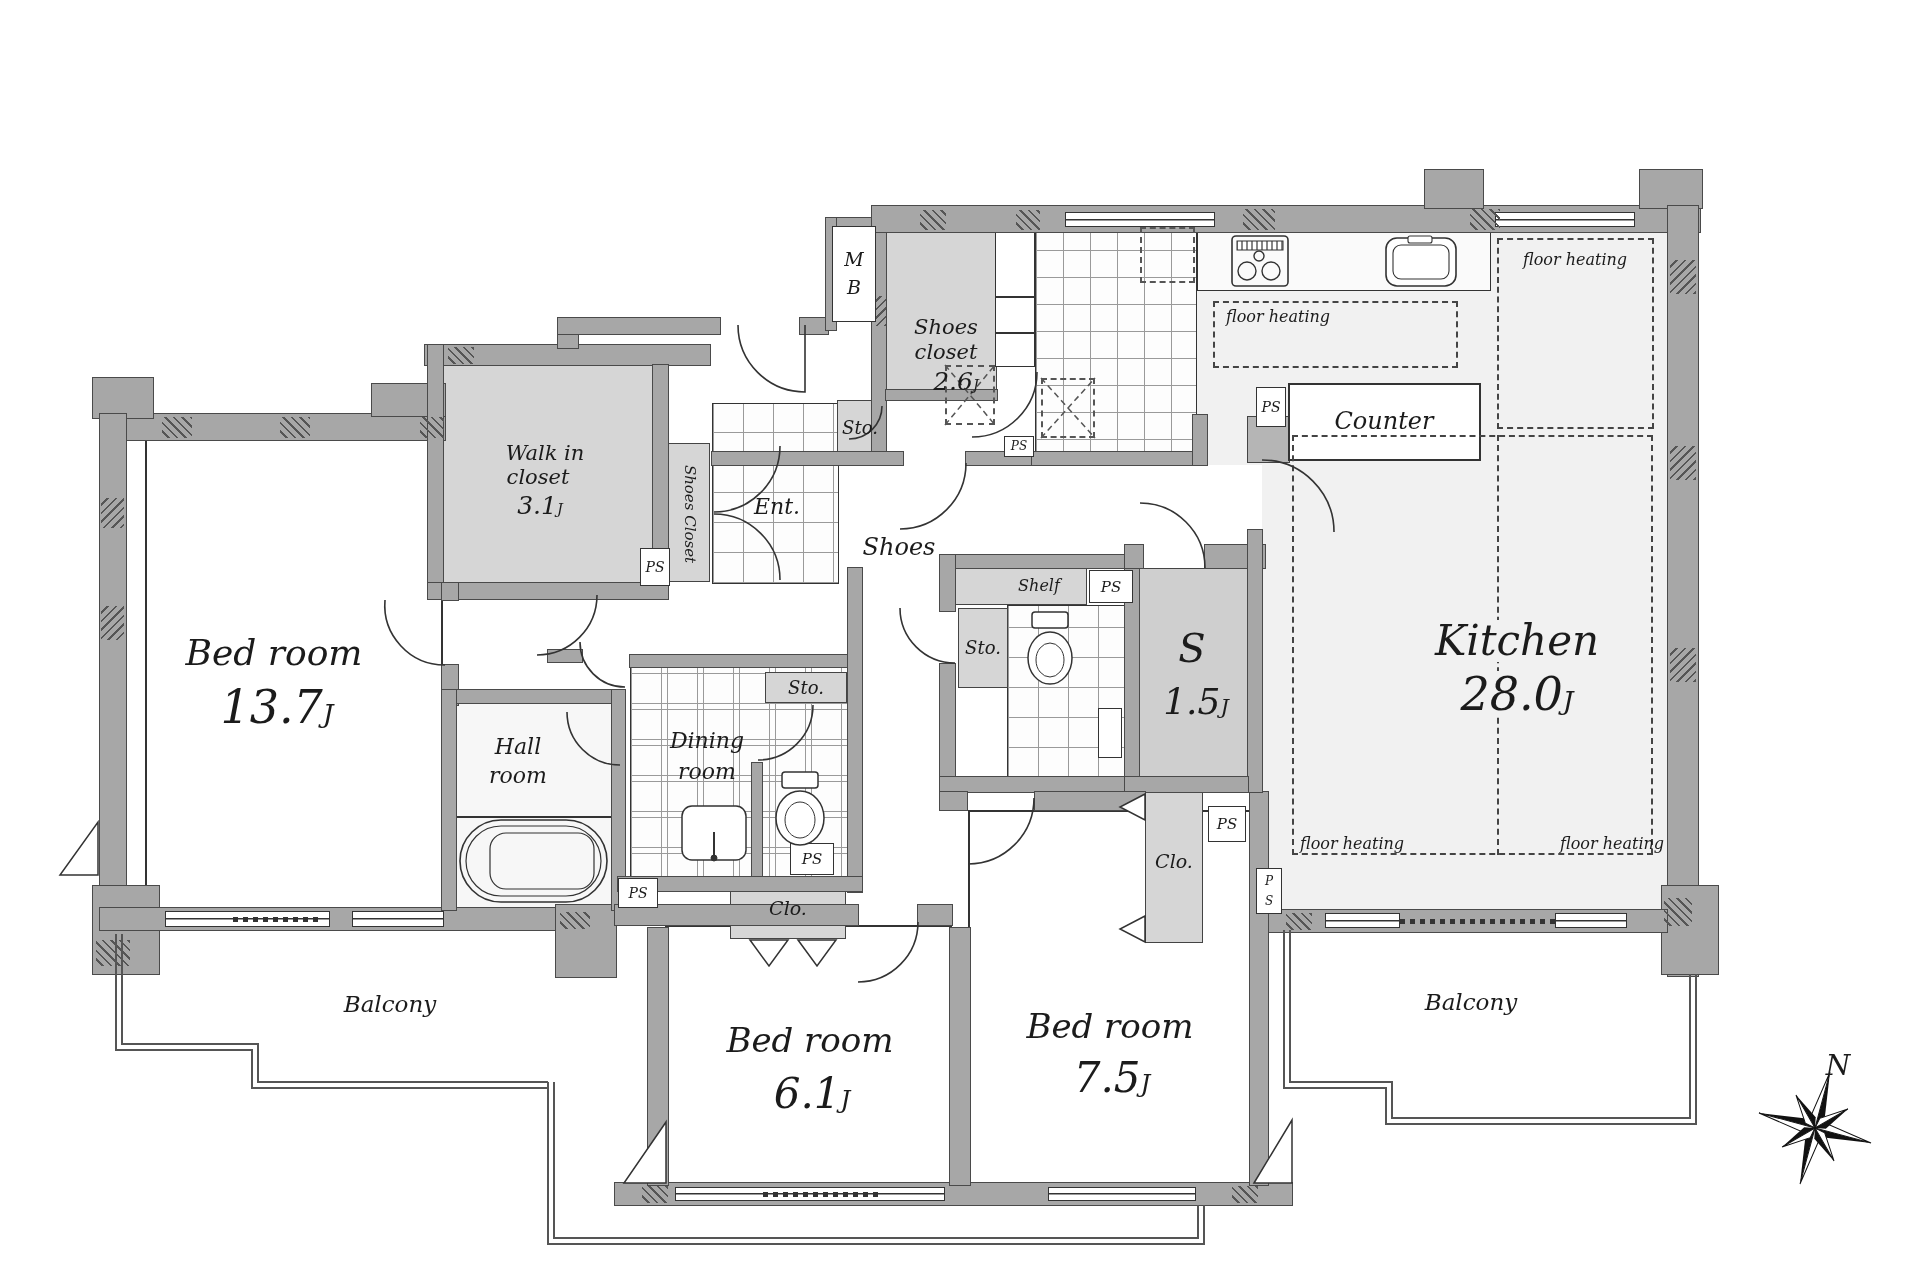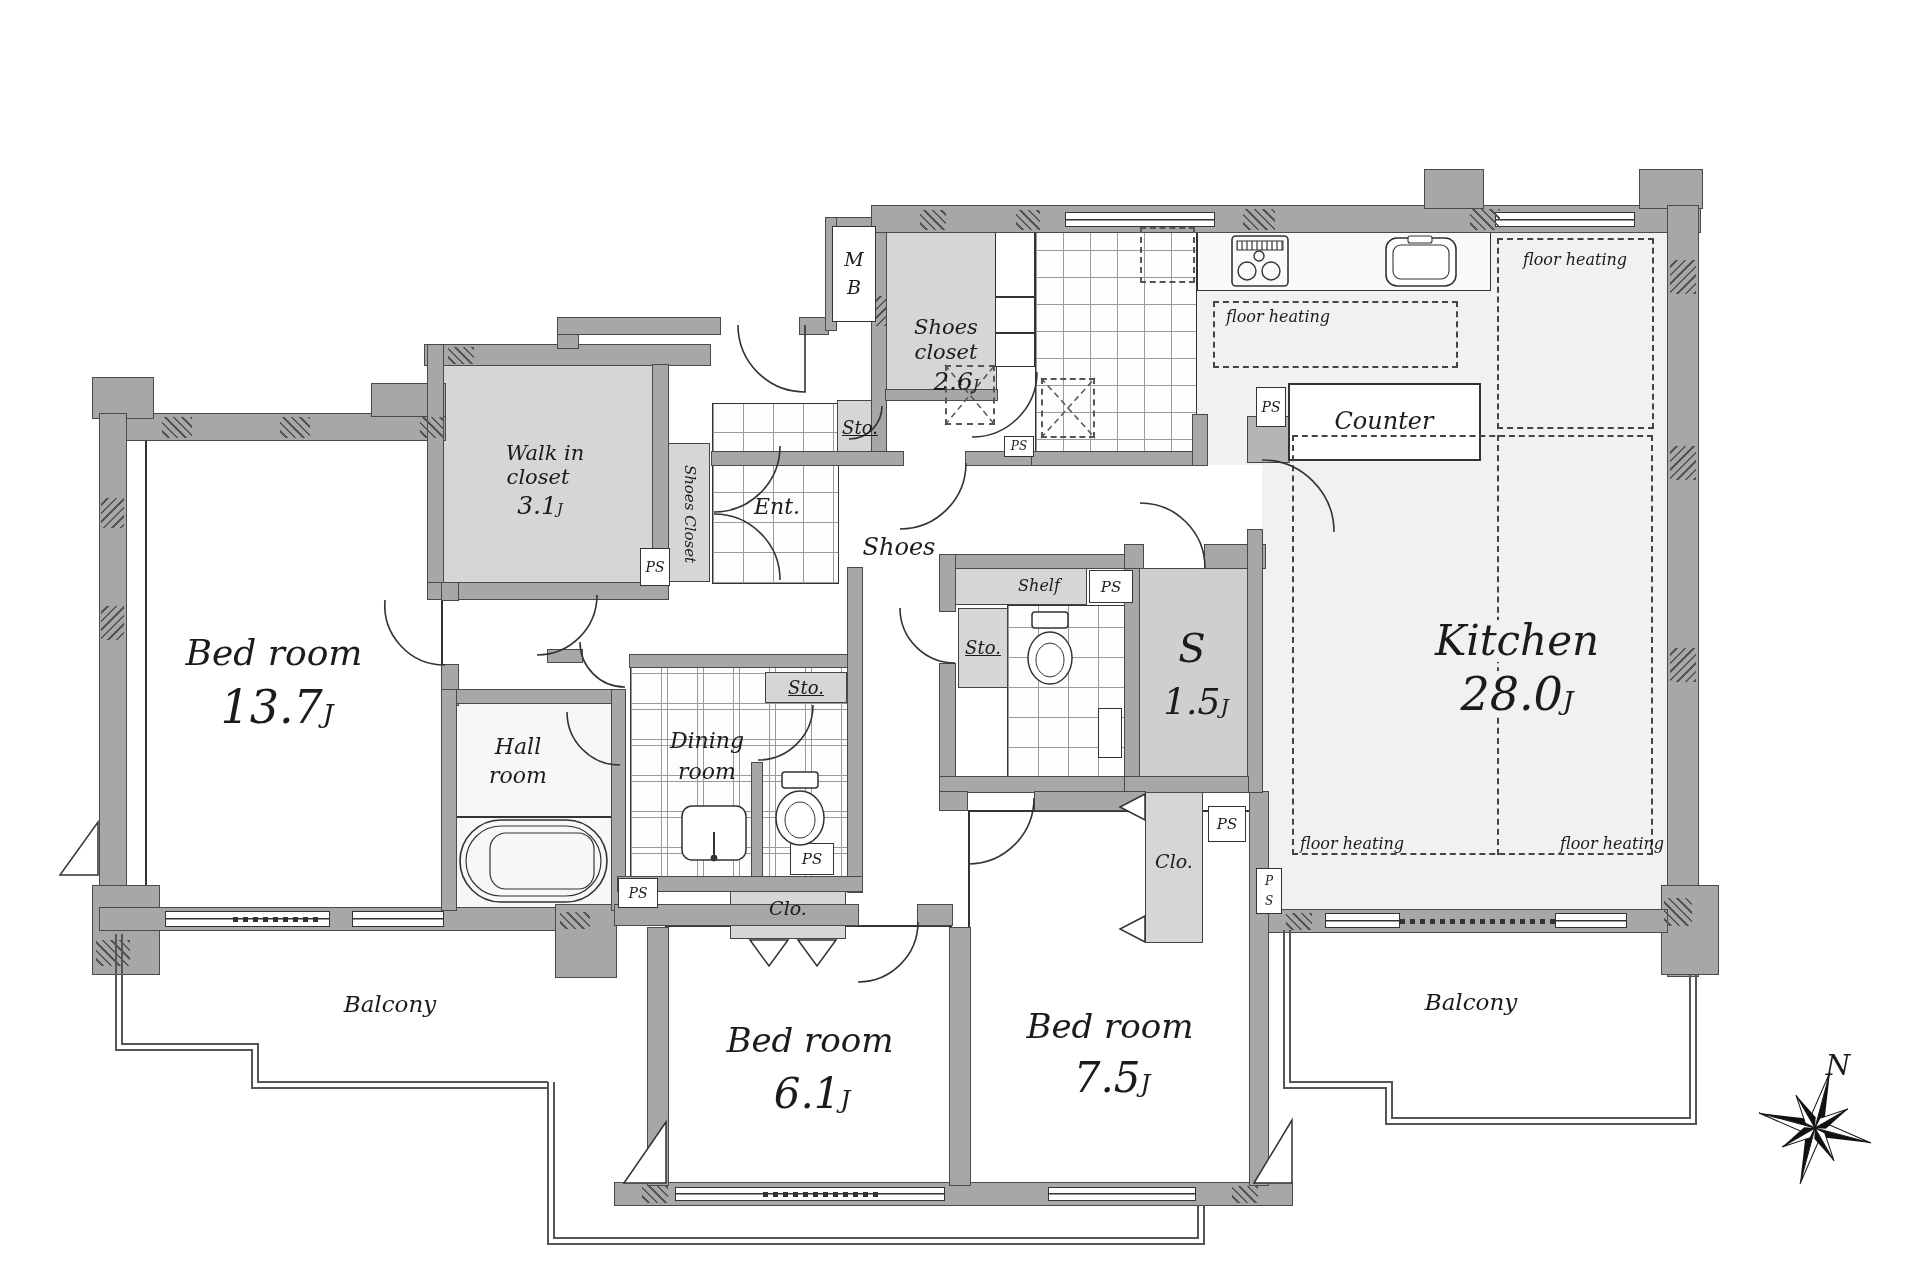--- a/index.html
+++ b/index.html
@@ -18,21 +18,21 @@
   .wbox{position:absolute;background:#fff;border:1.5px solid #333;box-sizing:border-box;}
   .win{position:absolute;background:linear-gradient(#333,#333) center/100% 1.5px no-repeat,#fff;border:1px solid #333;box-sizing:border-box;}
   .dot{position:absolute;background:repeating-linear-gradient(90deg,#333 0 5px,transparent 5px 10px) center/100% 5px no-repeat;}
   .dash{position:absolute;border:2px dashed #555;box-sizing:border-box;}
   .dashv{position:absolute;width:0;border-left:2px dashed #555;}
   .lbl{position:absolute;transform:translate(-50%,-50%);white-space:nowrap;font-style:italic;line-height:1;}
   .tl{transform:none;}
   .s46{font-size:46px;} .s42{font-size:42px;} .s36{font-size:36px;} .s40{font-size:40px;}
   .s34{font-size:34px;} .s28{font-size:28px;} .s24{font-size:24px;} .s23{font-size:23px;}
   .s22{font-size:22px;} .s21{font-size:21px;} .s25{font-size:25px;} .s19{font-size:19px;}
-  .s18{font-size:18px;text-decoration:underline;} .s16{font-size:16px;} .s15{font-size:15px;}
+  .s18{font-size:18px;} .s16{font-size:16px;} .s15{font-size:15px;}
   .s14{font-size:14px;} .s12{font-size:12px;}
   .ju{font-size:58%;}
   .vert{transform:translate(-50%,-50%) rotate(90deg);}
   svg{position:absolute;left:0;top:0;pointer-events:none;}
 </style>
 </head>
 <body>
 
 <div id="plan">
 

